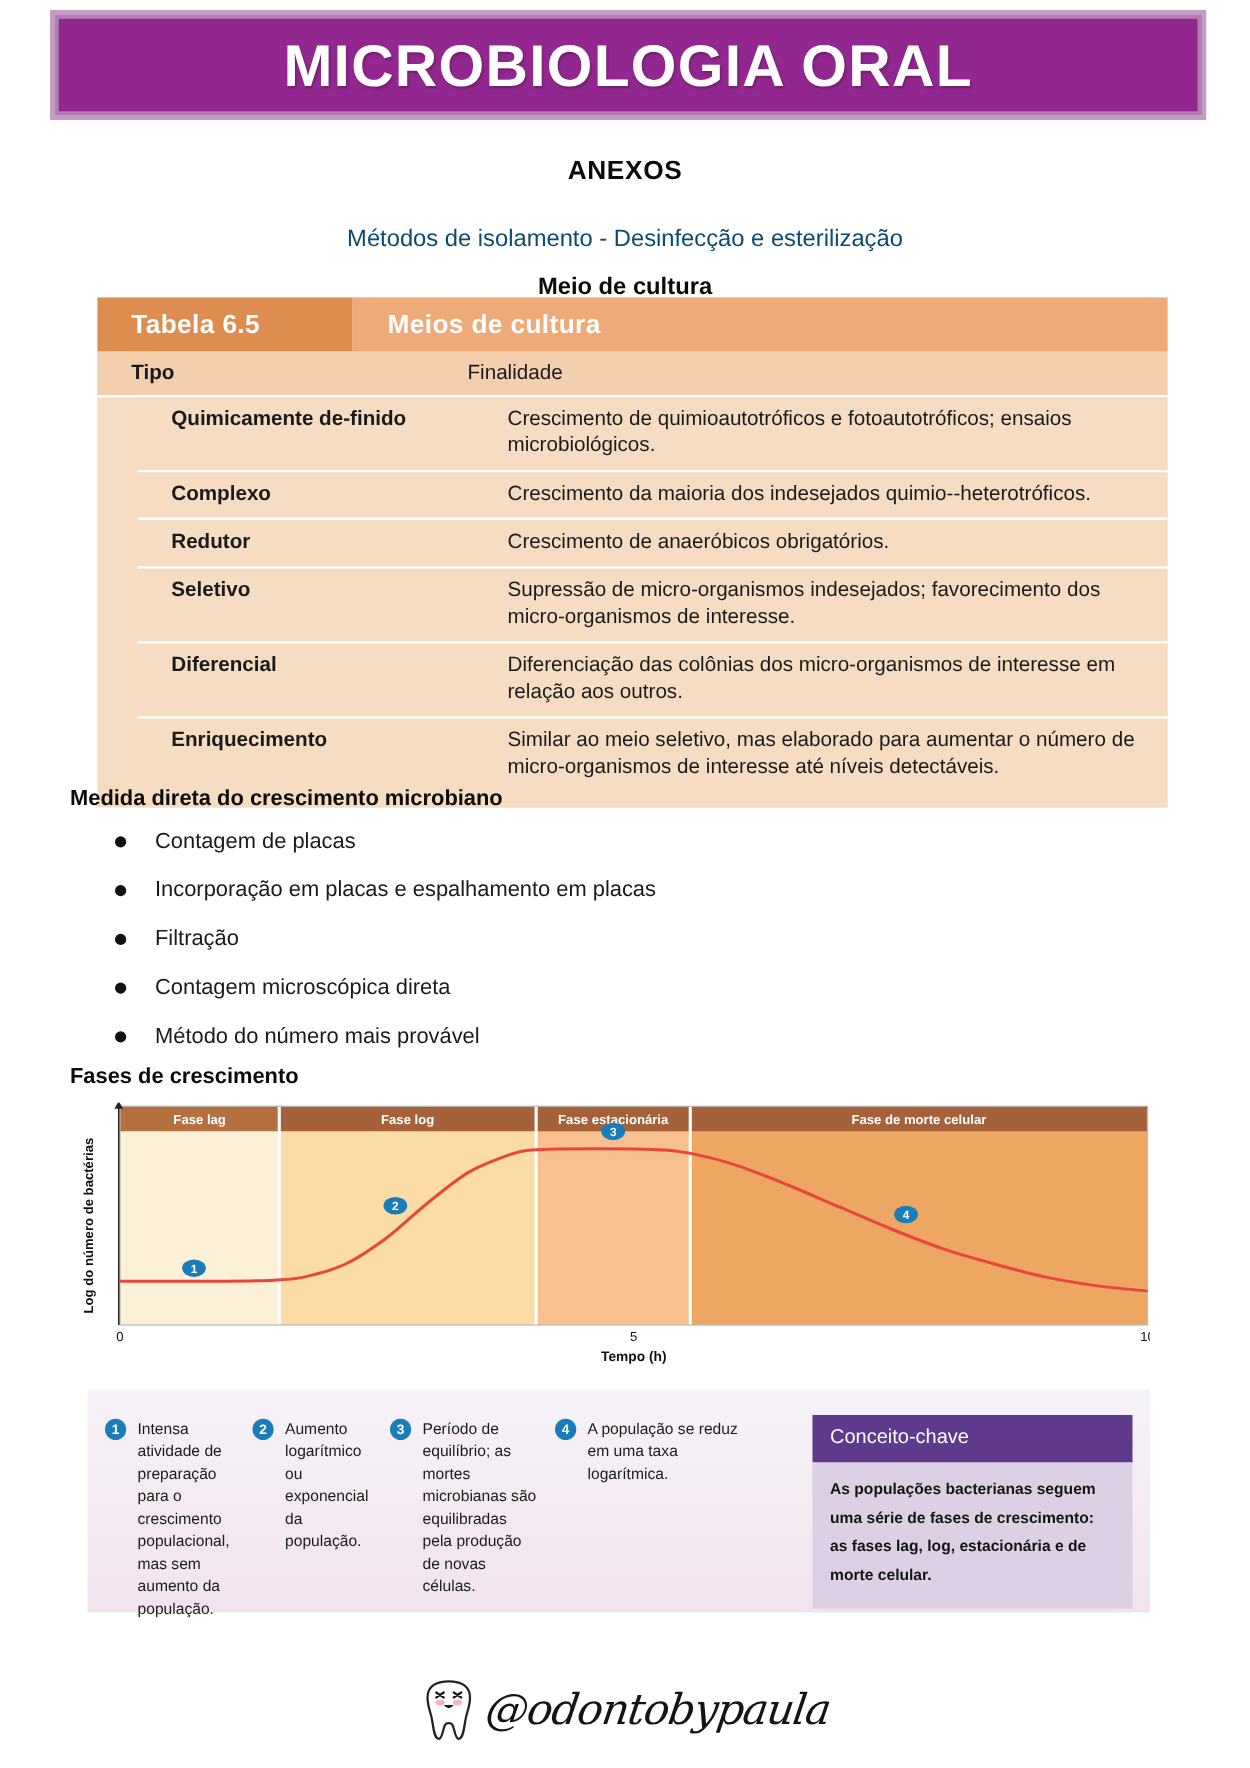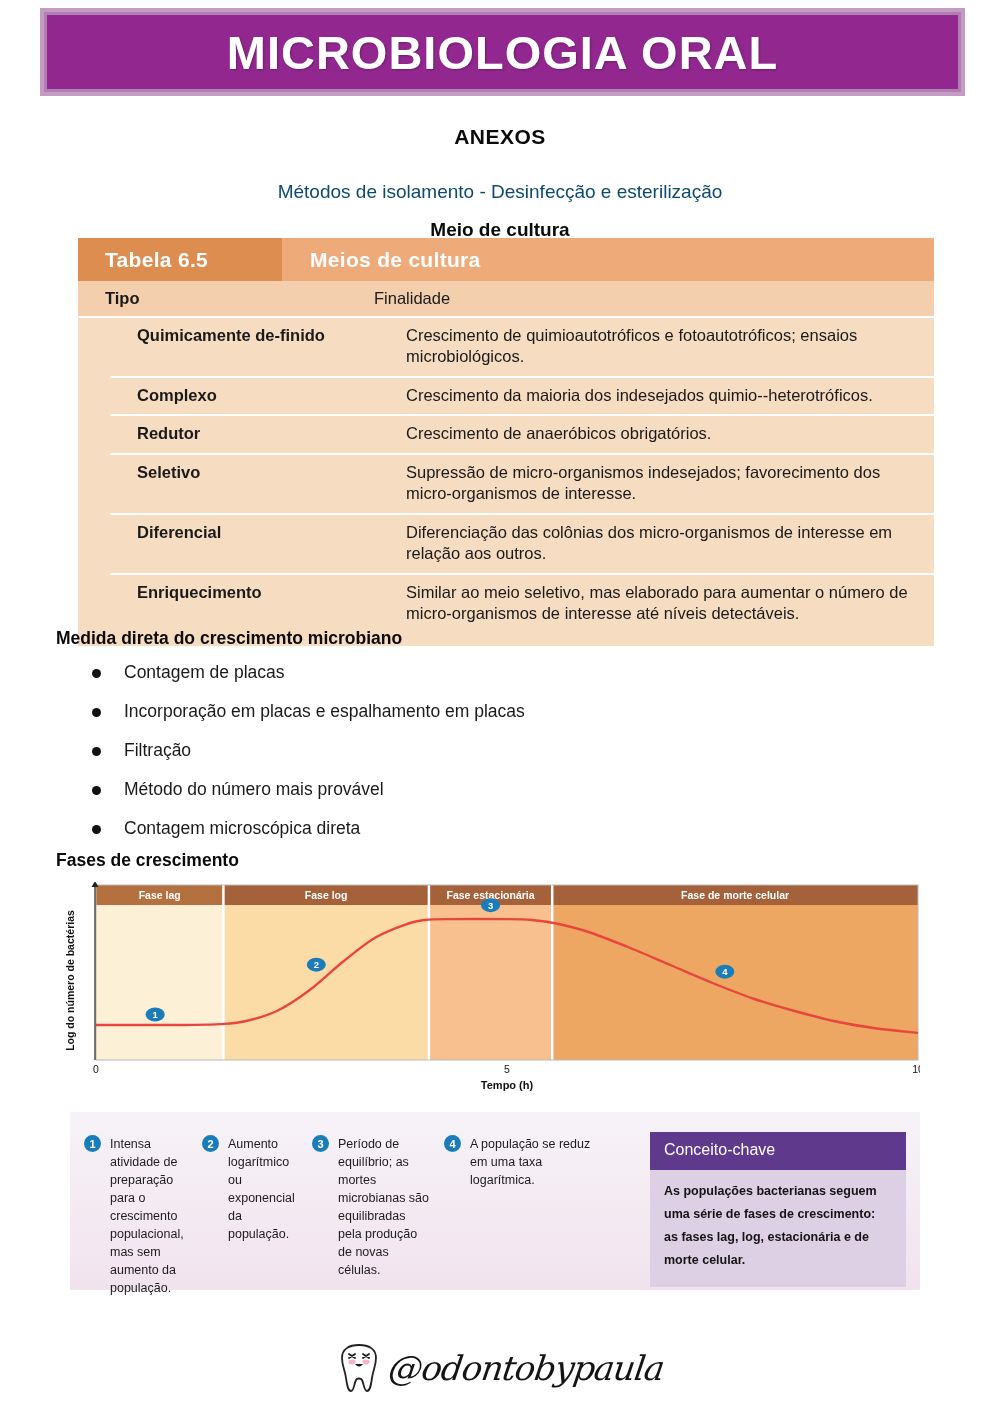--- a/index.html
+++ b/index.html
@@ -187,22 +187,22 @@
     <div class="c1">Enriquecimento</div>
     <div class="c2">Similar ao meio seletivo, mas elaborado para aumentar o número de micro-organismos de interesse até níveis detectáveis.</div>
   </div>
 </div>
 
 <div class="sec-head" id="sec-medida">Medida direta do crescimento microbiano</div>
 <ul class="bullets">
   <li><span class="dot"></span><span>Contagem de placas</span></li>
   <li><span class="dot"></span><span>Incorporação em placas e espalhamento em placas</span></li>
   <li><span class="dot"></span><span>Filtração</span></li>
+  <li><span class="dot"></span><span>Contagem microscópica direta</span></li>
   <li><span class="dot"></span><span>Método do número mais provável</span></li>
-  <li><span class="dot"></span><span>Contagem microscópica direta</span></li>
 </ul>
 
 <div class="sec-head" id="sec-fases">Fases de crescimento</div>
 
 <div class="chart-wrap">
   <svg class="chart-svg" id="growth-svg" width="860" height="215" viewBox="0 0 860 215">
       <rect x="36" y="3" width="127.41" height="175" fill="#fcf0d6"></rect>
       <rect x="36" y="3" width="127.41" height="20" fill="#b5703f"></rect>
       <text x="99.705" y="17" text-anchor="middle" fill="#ffffff" font-size="10.5" font-weight="bold" font-family="&quot;Liberation Sans&quot;, sans-serif">Fase lag</text>
       <rect x="163.41" y="3" width="205.49999999999997" height="175" fill="#fbdca7"></rect>

